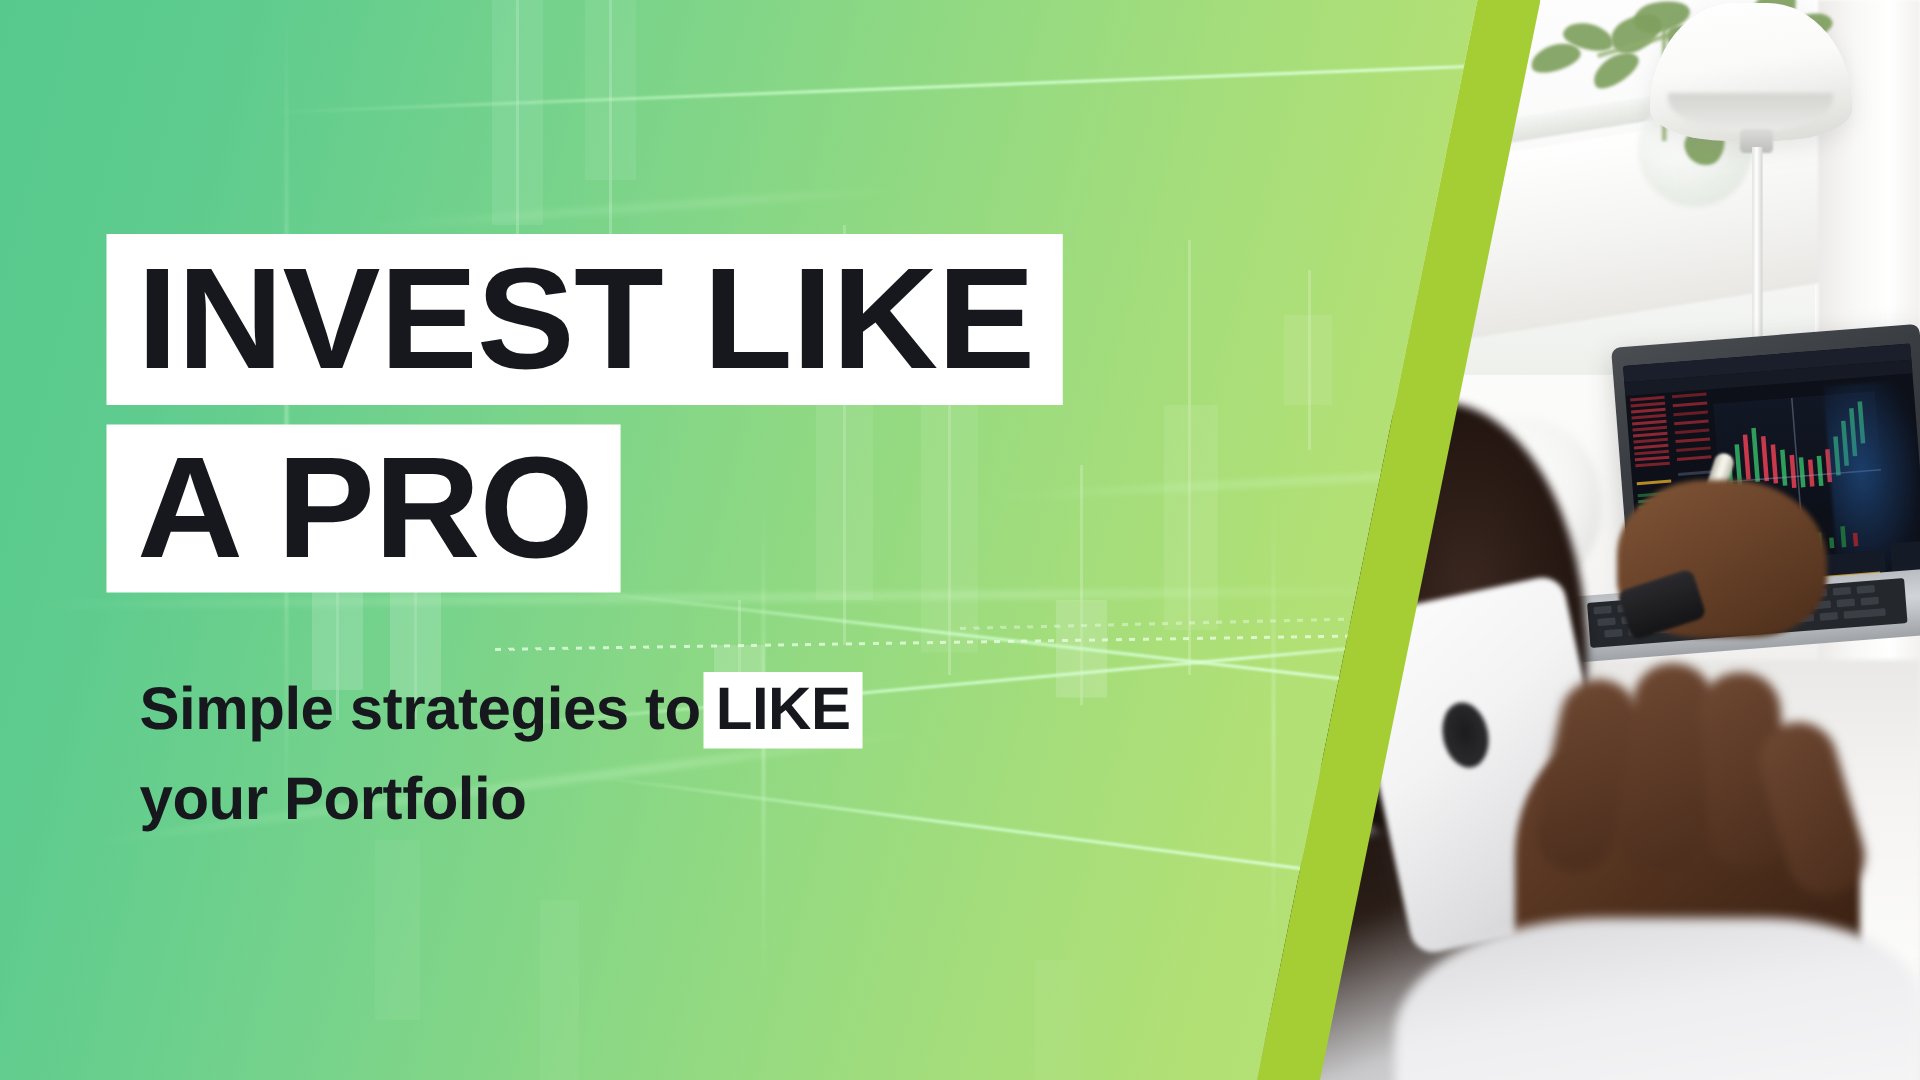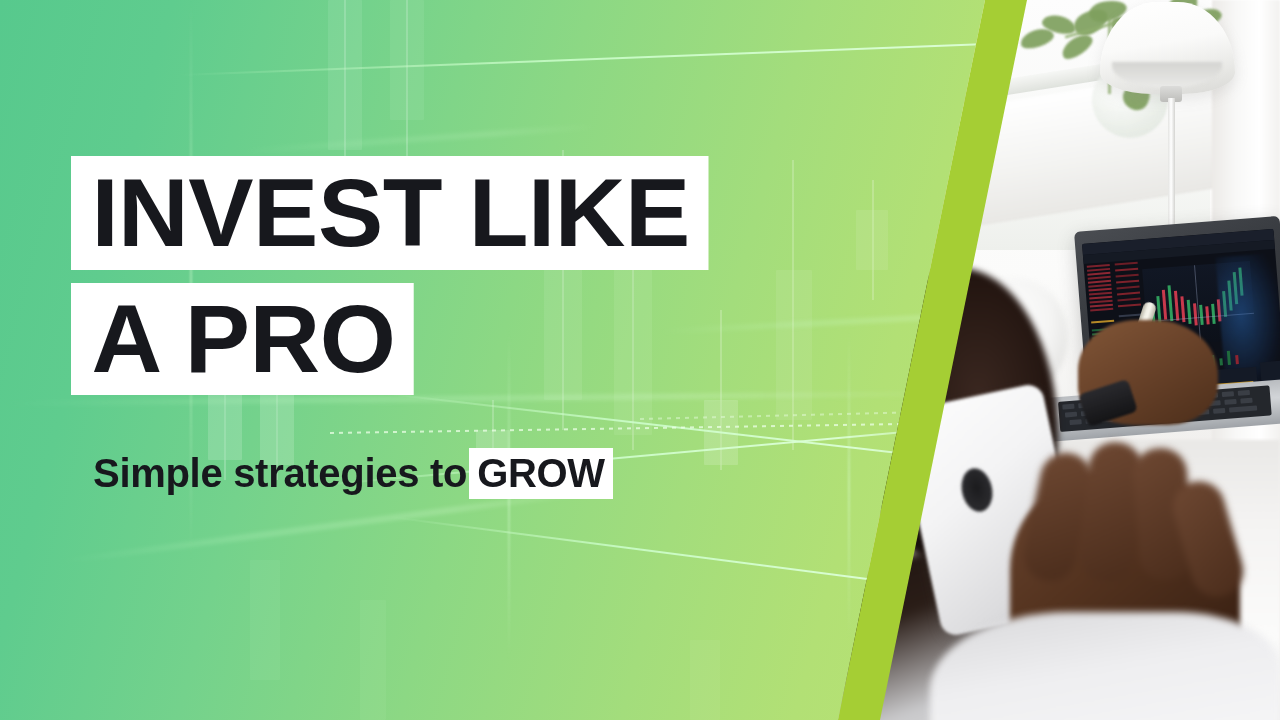--- a/index.html
+++ b/index.html
@@ -565,17 +565,18 @@
   </div>
 
   <div id="lime-stripe"></div>
 
   <div id="copy">
     <div class="title-line" id="title-1">INVEST LIKE</div>
 
     <div class="title-line" id="title-2">A PRO</div>
 
     <div id="subtitle">
-      <span>Simple strategies to</span><span class="hl">GROW</span><br>
+      <span>Simple strategies to</span><span class="hl">LIKE</span><br>
+      <span>your Portfolio</span>
     </div>
   </div>
 
 </div>
 
 </body></html>

